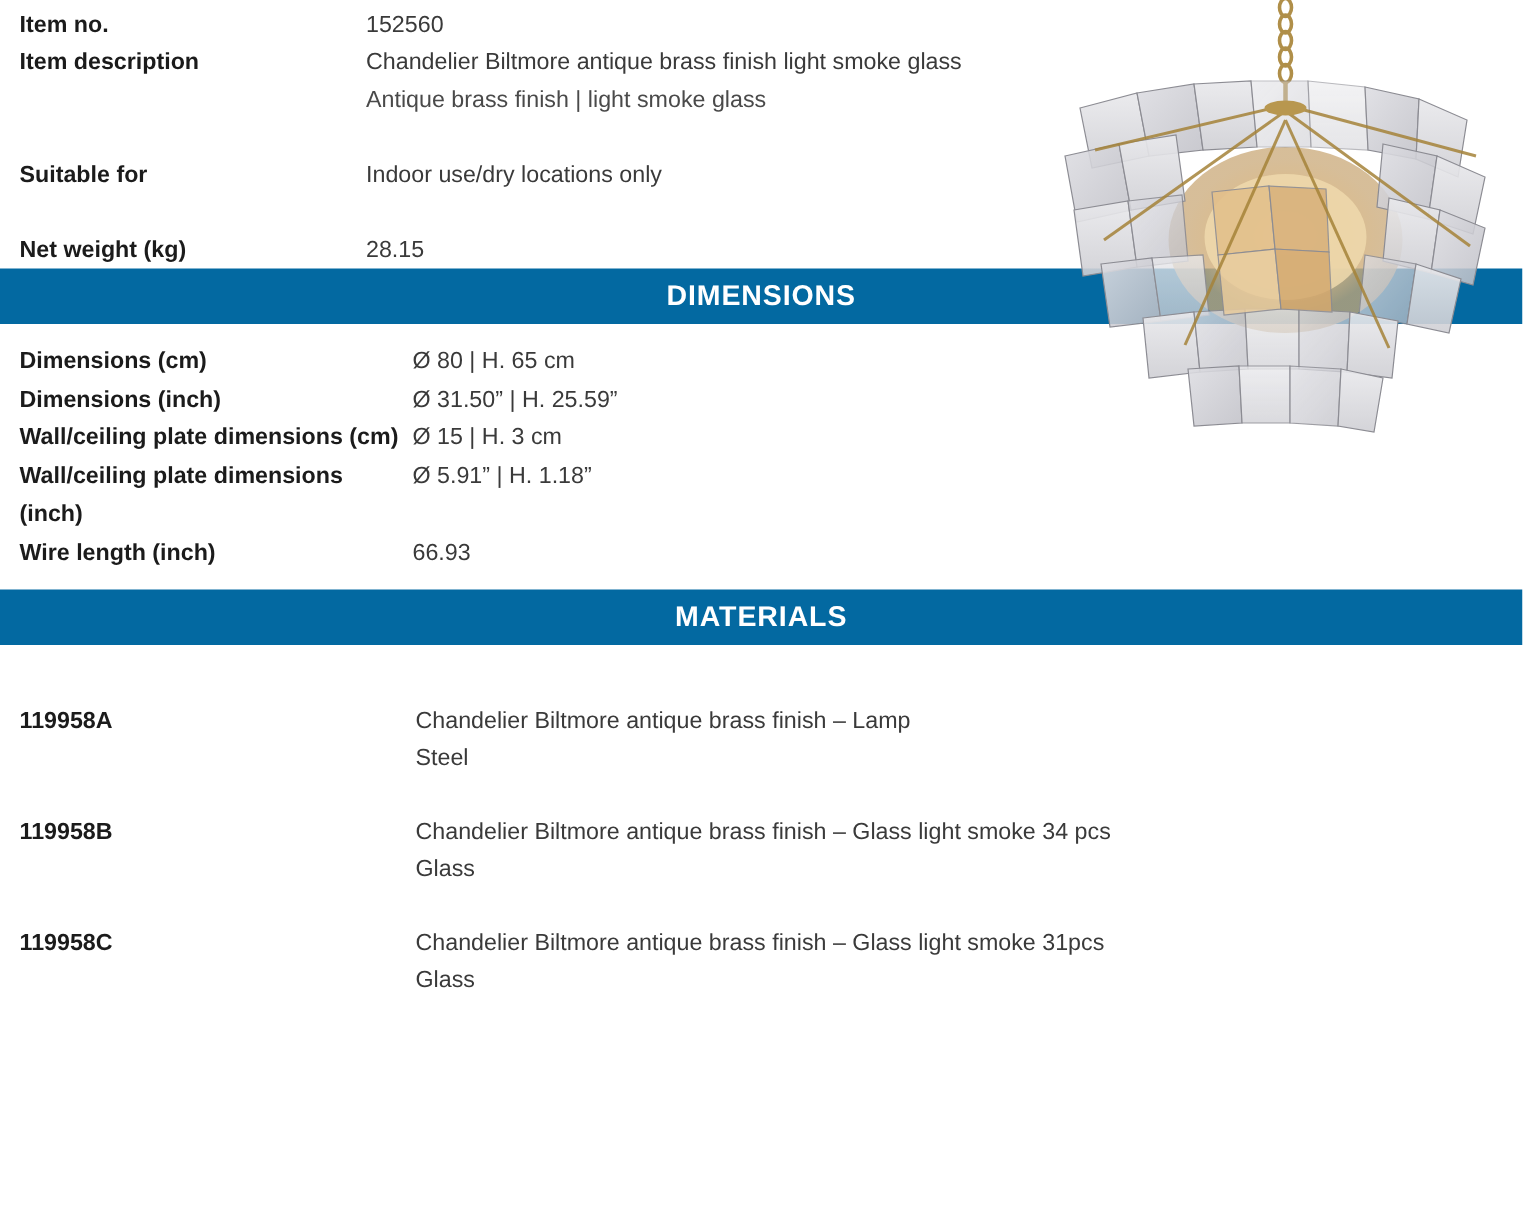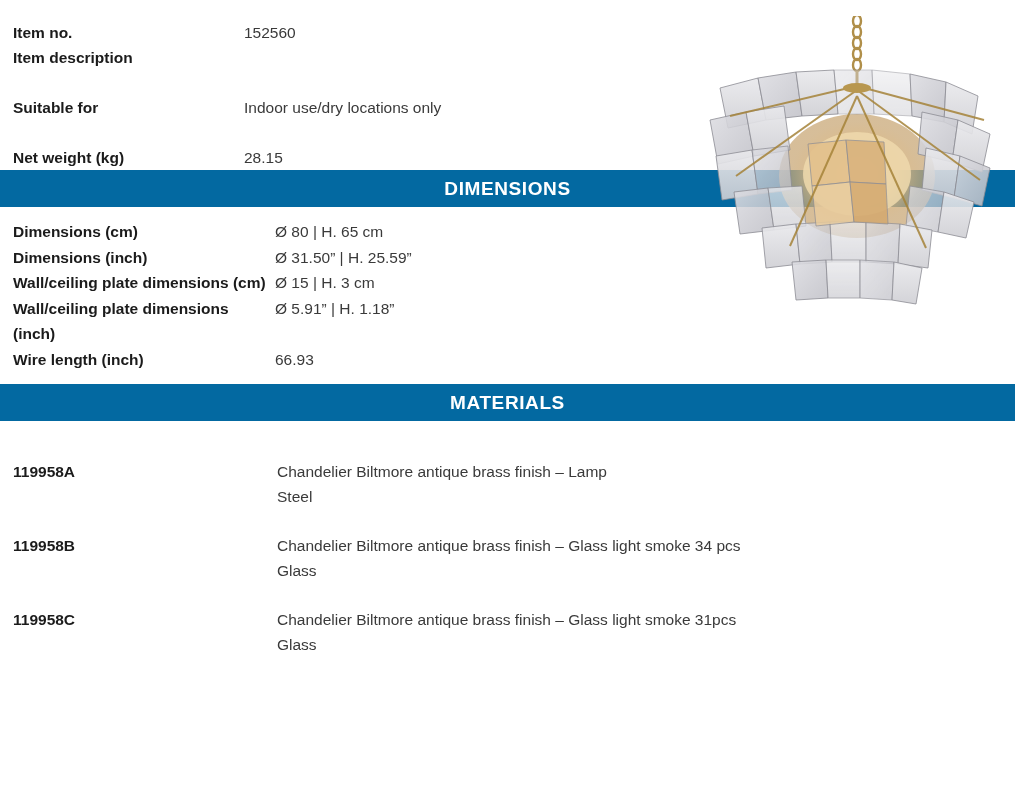--- a/index.html
+++ b/index.html
@@ -14,21 +14,20 @@
     font-family: "Liberation Sans", sans-serif;
     color: #1b1b1b;
     overflow: hidden;
     position: relative;
   }
 
   
   .spec-block {
     position: relative;
     padding: 4px 0 0 0;
-    margin-top: 16px;
   }
   .spec-row {
     display: flex;
     align-items: flex-start;
     line-height: 25px;
   }
   .spec-label {
     width: 244px;
     padding-left: 13px;
     font-size: 15.5px;
@@ -126,20 +125,24 @@
 
 <div class="spec-block">
 
   <div class="spec-row">
     <div class="spec-label">Item no.</div>
     <div class="spec-value">152560</div>
   </div>
 
   <div class="spec-row">
     <div class="spec-label">Item description</div>
+    <div>
+      <div class="spec-value">Chandelier Biltmore antique brass finish light smoke glass</div>
+      <div class="spec-value sub">Antique brass finish | light smoke glass</div>
+    </div>
   </div>
 
   <div class="spacer-sm"></div>
 
   <div class="spec-row">
     <div class="spec-label">Suitable for</div>
     <div class="spec-value">Indoor use/dry locations only</div>
   </div>
 
   <div class="spacer-xs"></div>

